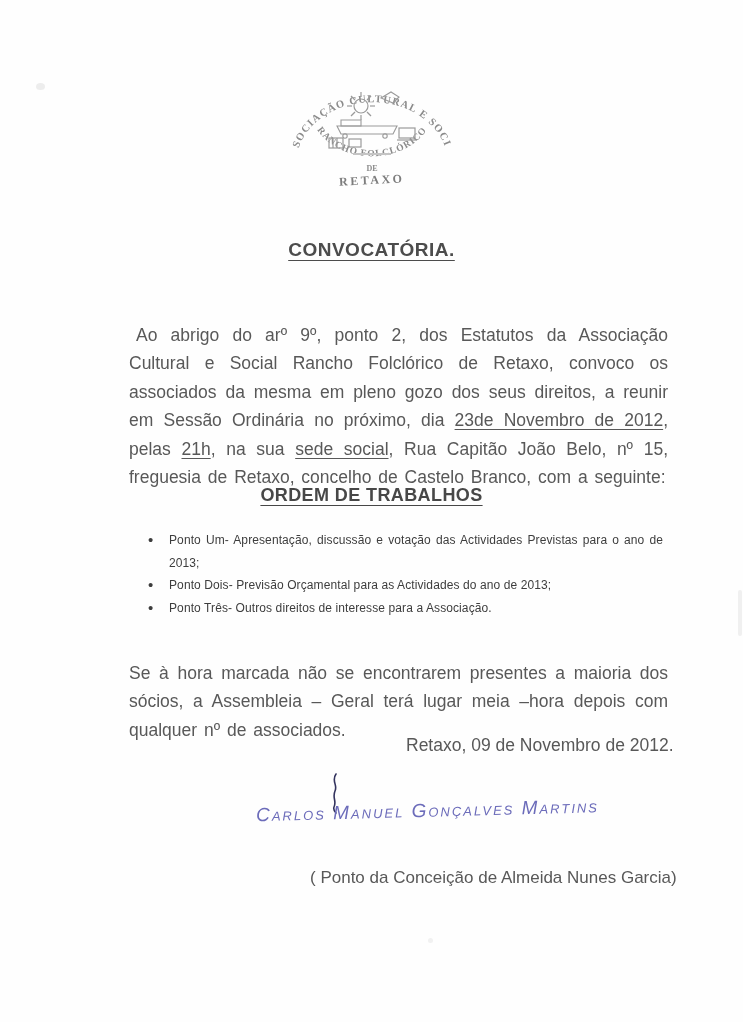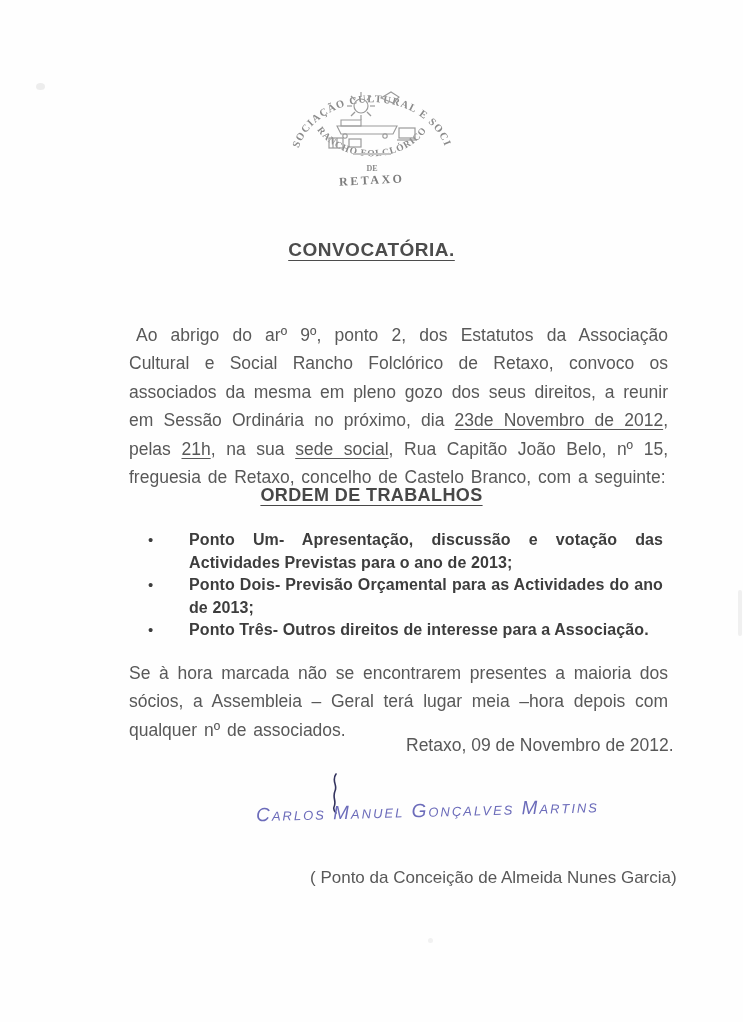--- a/index.html
+++ b/index.html
@@ -42,22 +42,22 @@
     top:485px;left:0;width:100%;text-align:center;
     font-size:18px;font-weight:bold;letter-spacing:.4px;
     color:#474747;text-decoration:underline;text-underline-offset:4px;
   }
   .agenda-list{top:529px;left:148px;right:80px;}
   .agenda-item{display:flex;align-items:flex-start;}
   .agenda-item .bullet{
     width:21px;flex:0 0 21px;font-size:15px;line-height:22.5px;color:#3d3d3d;
   }
   .agenda-item .item-text{
-    flex:1;font-size:16px;font-weight:bold;line-height:22.5px;
-    color:#3d3d3d;text-align:justify;letter-spacing:.1px;margin-left:20px;
+    flex:1;font-size:12px;font-weight:normal;line-height:22.5px;
+    color:#3d3d3d;text-align:justify;letter-spacing:.1px;
   }
   
   .dateline{top:735px;left:406px;font-size:17.5px;color:#585858;}
   .role-line{top:781px;left:333px;font-size:17.5px;color:#585858;}
   .signature{
     top:799px;left:256px;width:400px;
     font-size:19px;font-style:italic;font-variant:small-caps;
     letter-spacing:2px;color:#6c6cba;transform:rotate(-1.5deg);
     white-space:nowrap;
   }

